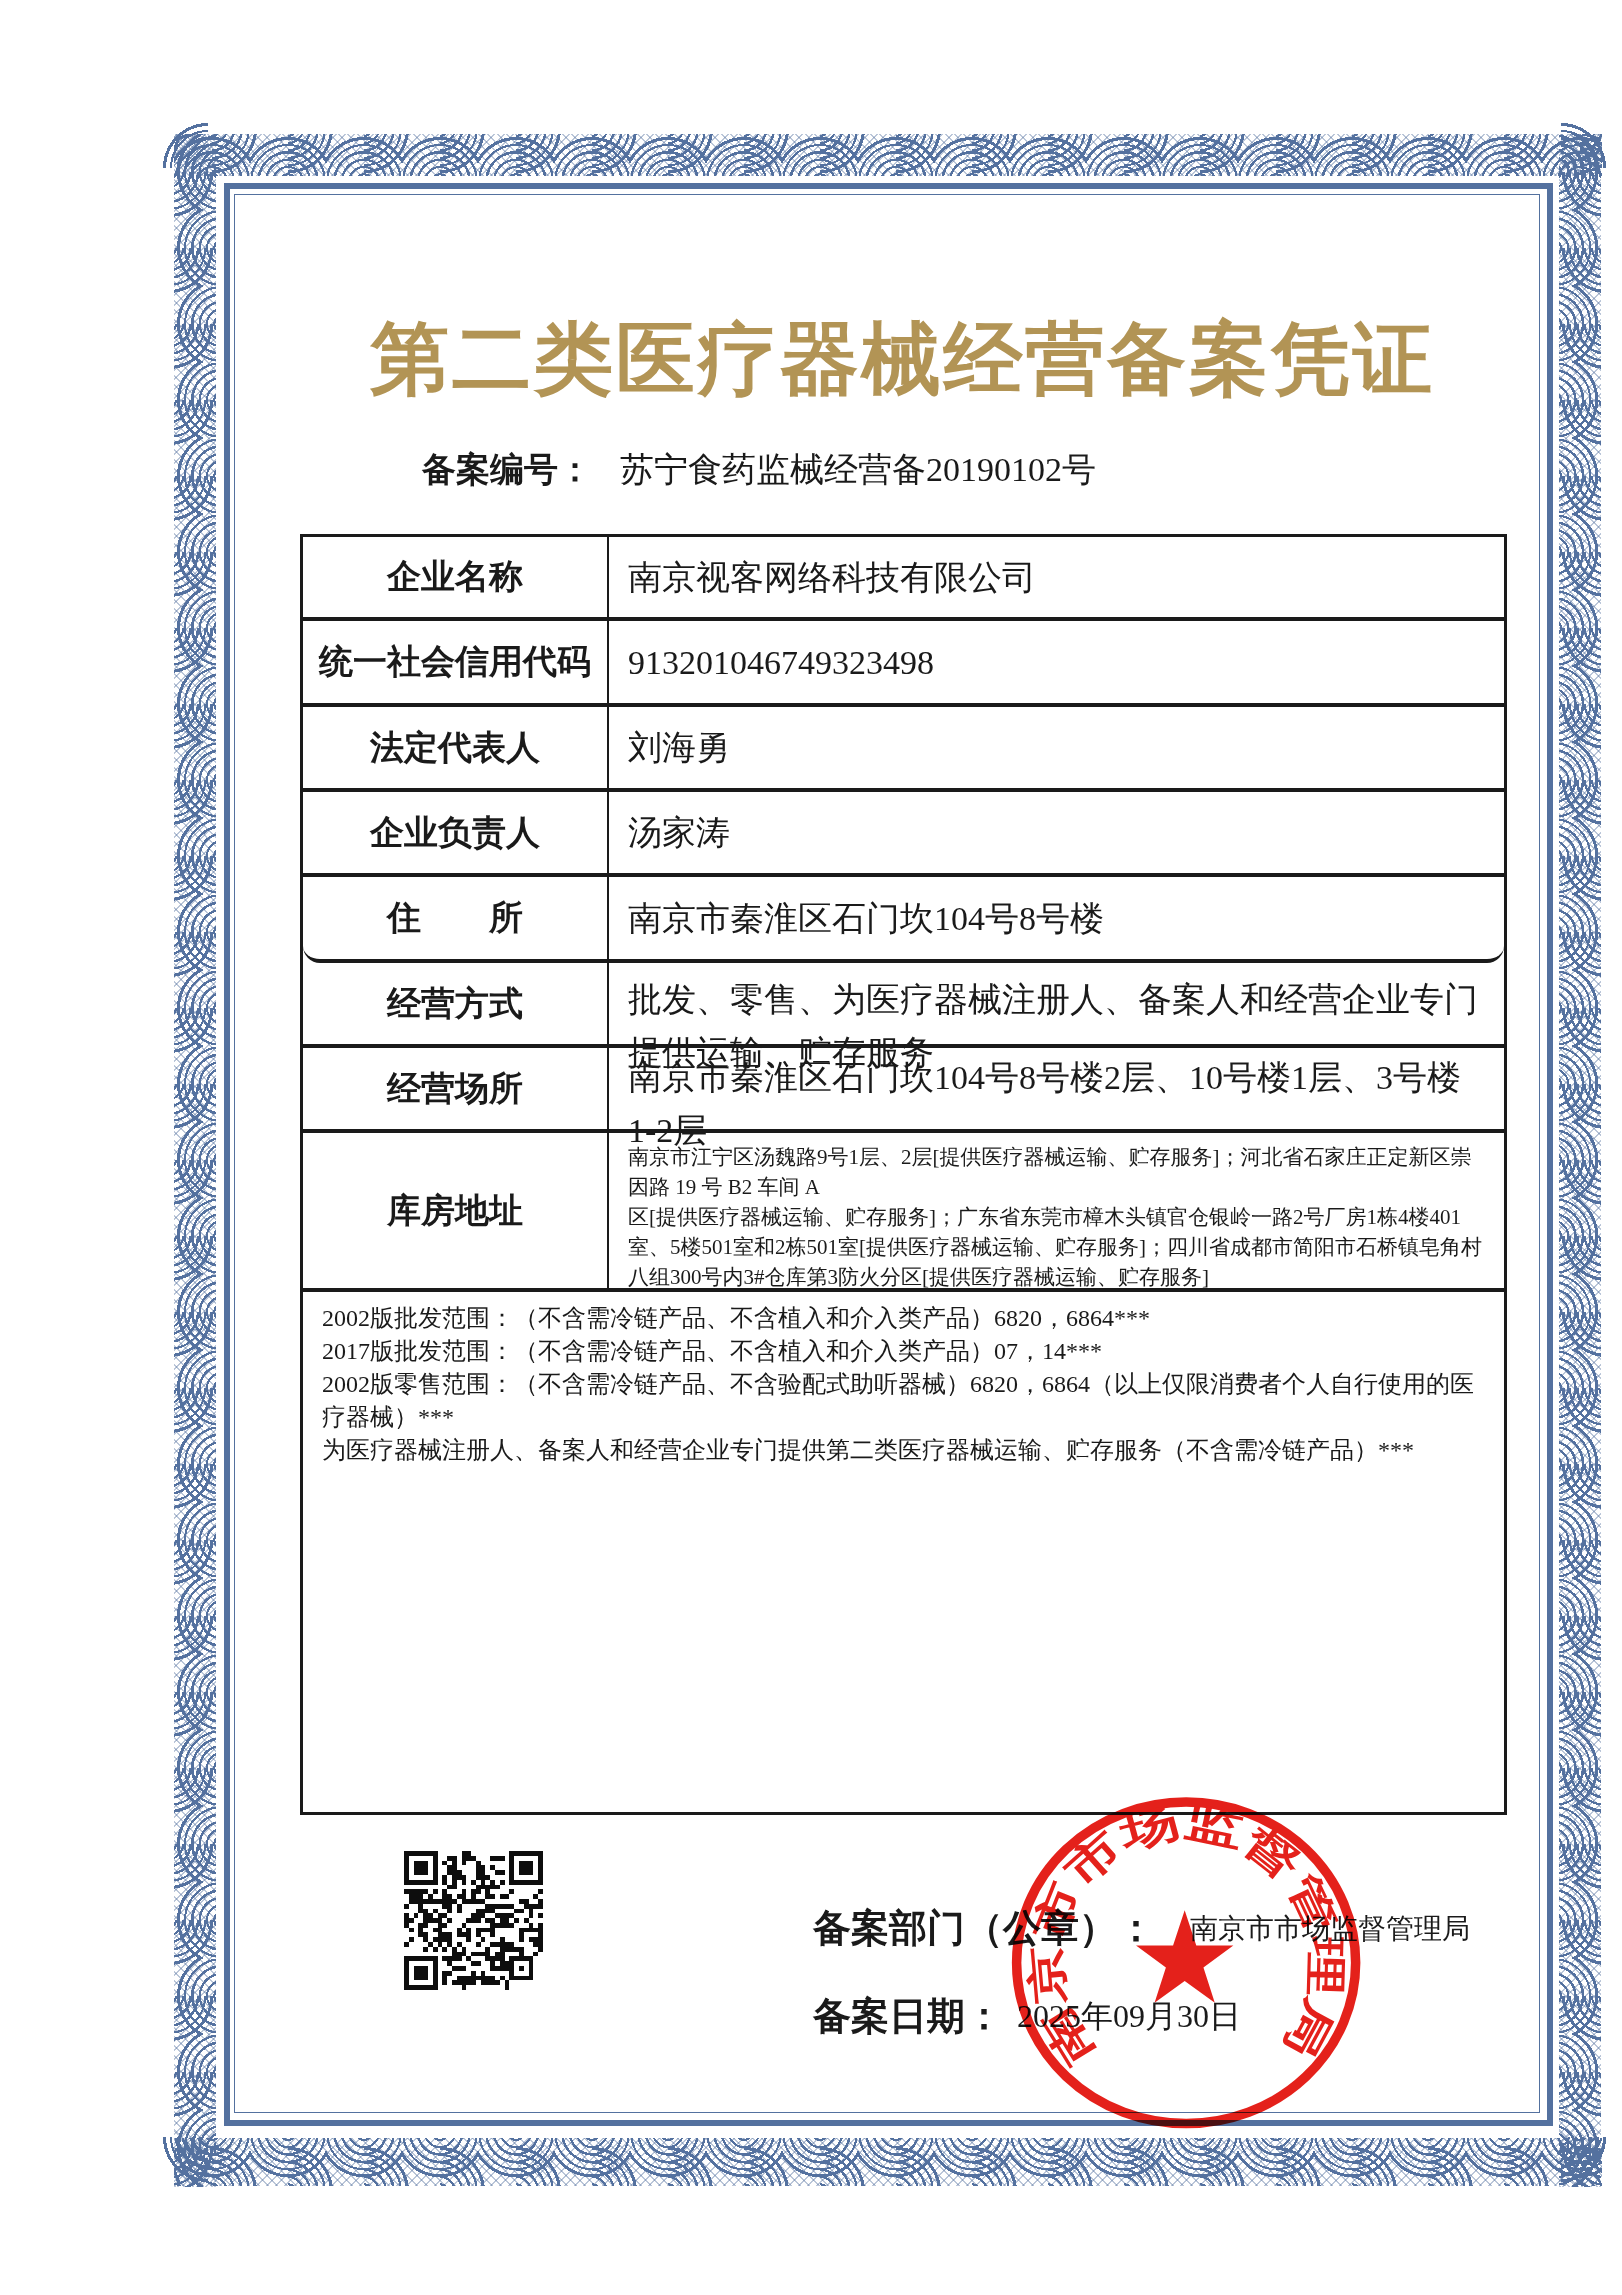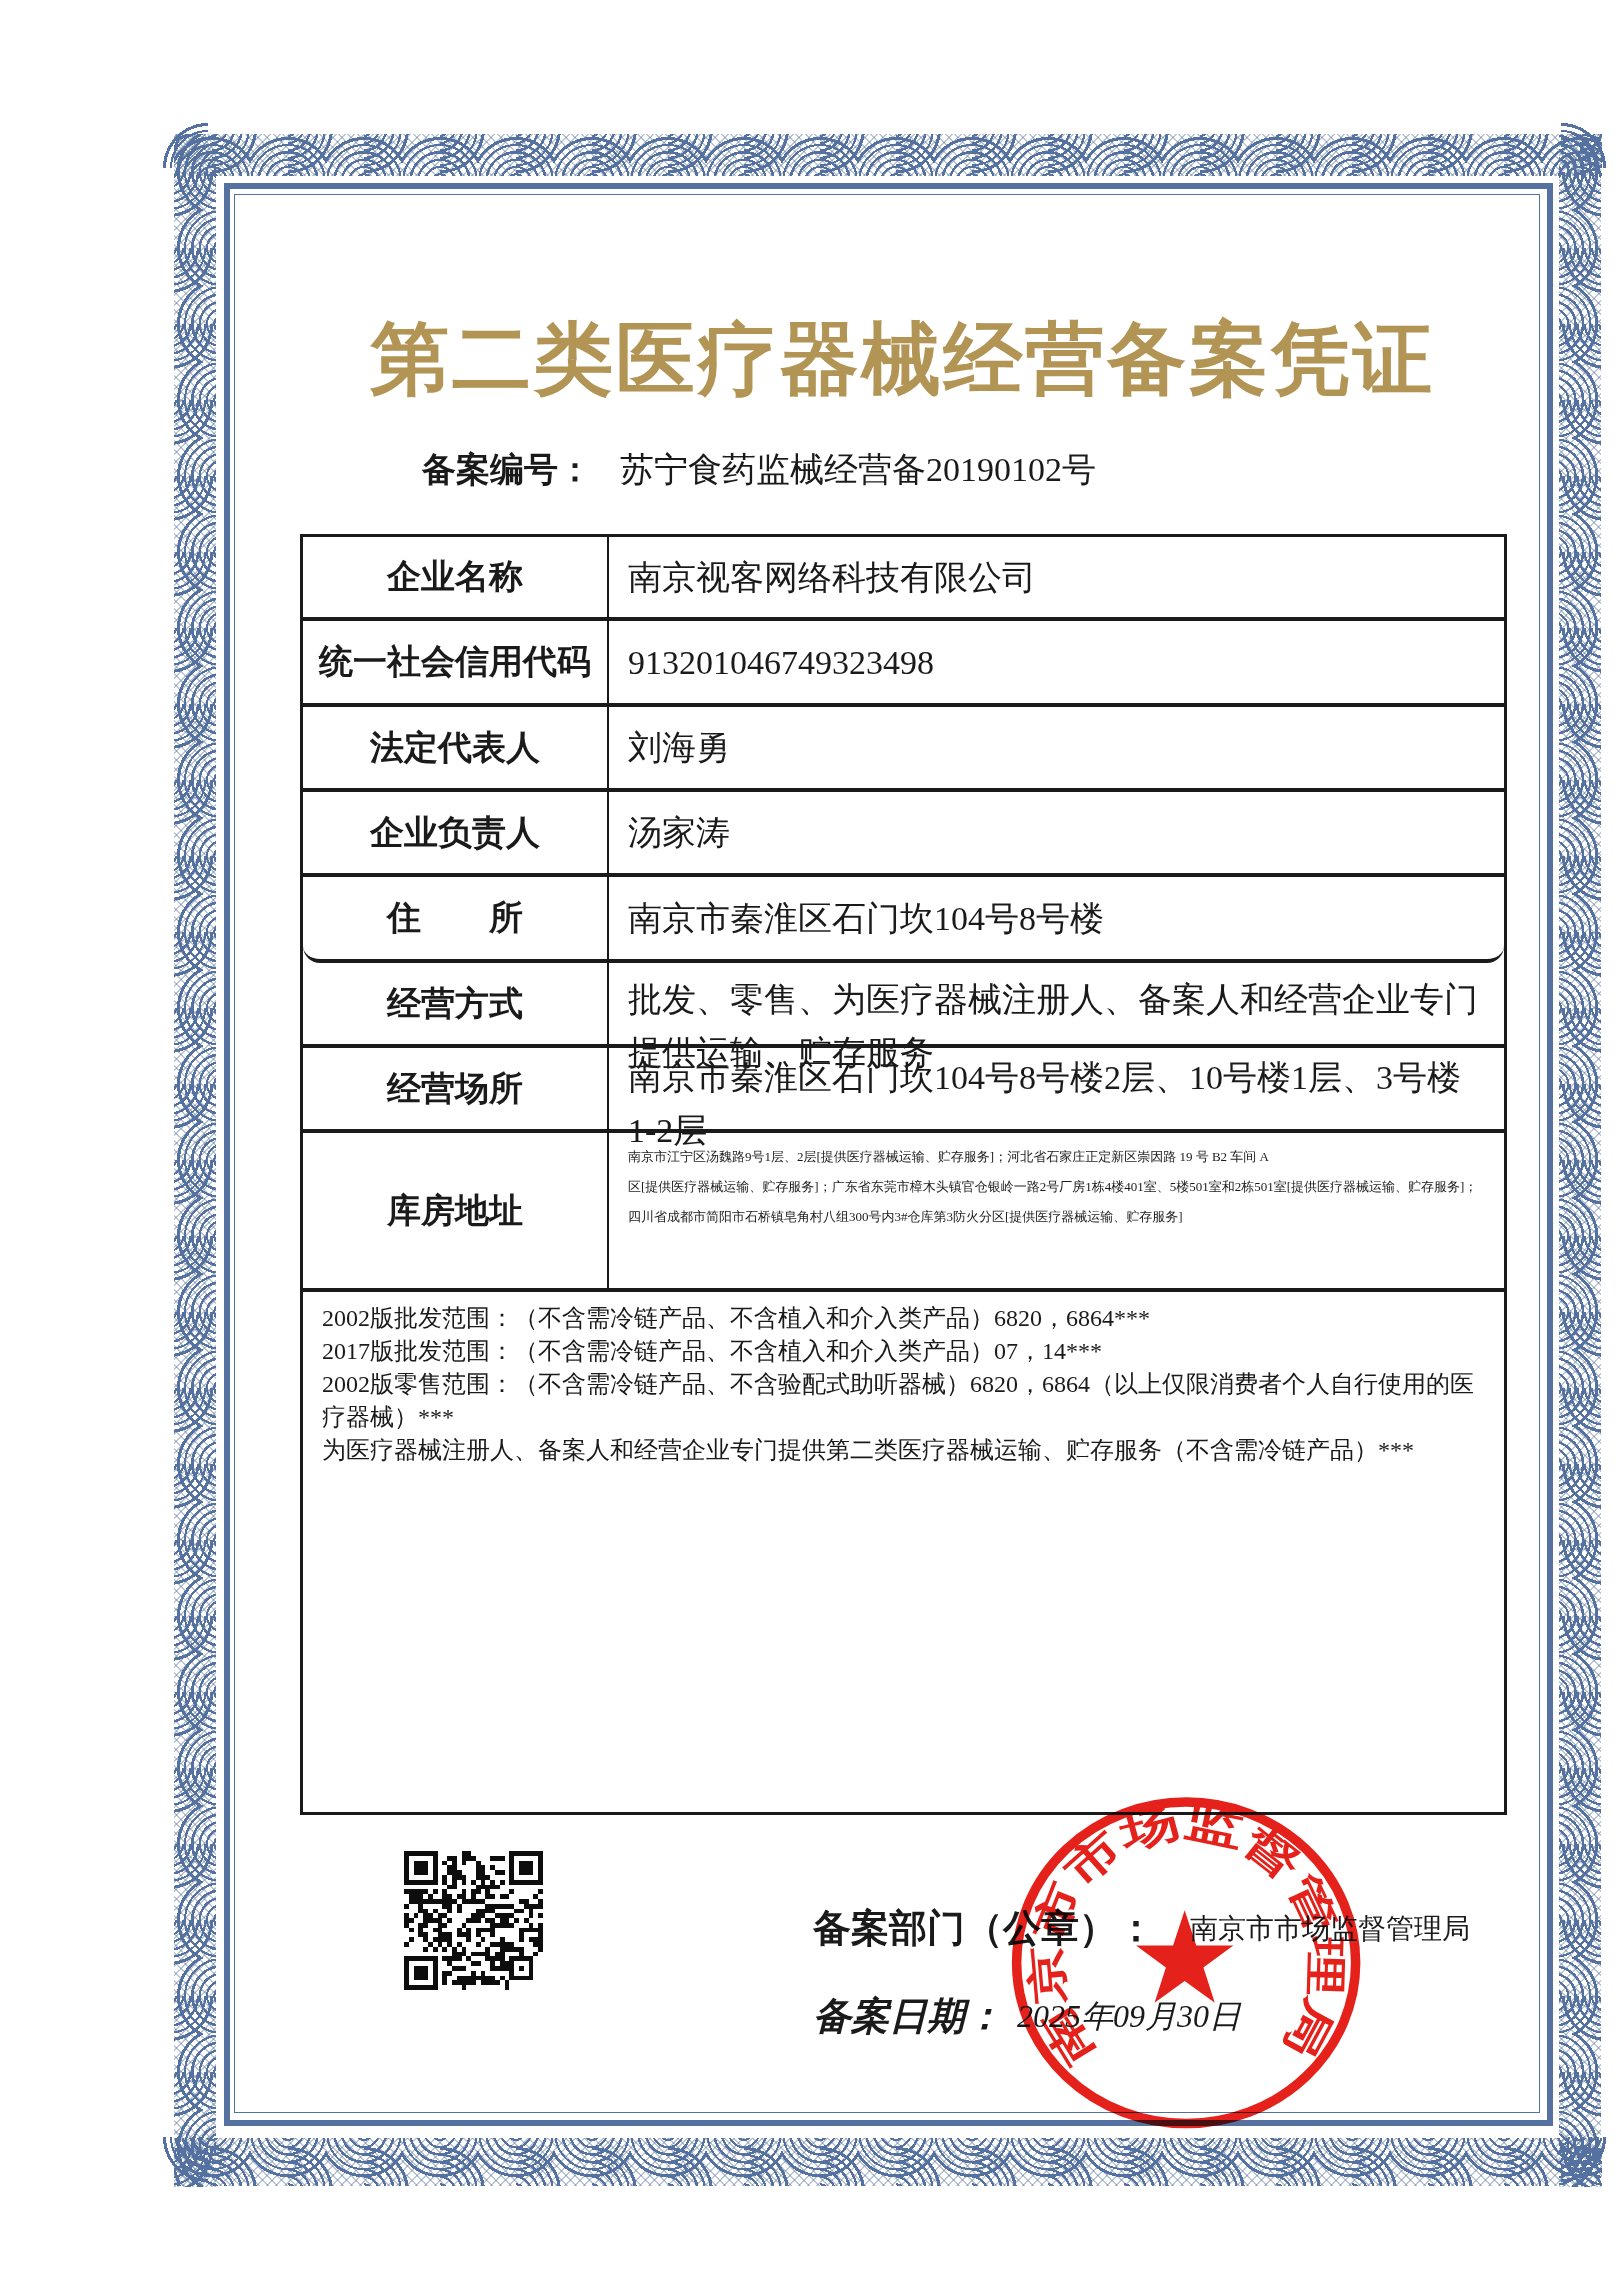--- a/index.html
+++ b/index.html
@@ -89,29 +89,29 @@
     font-size:34px;font-weight:700;text-align:center;line-height:1.15;
   }
   .cell-label.label-top{align-items:flex-start;padding-top:124px;}
   .cell-value{
     flex:1 1 auto;box-sizing:border-box;padding-left:19px;padding-right:16px;
     display:flex;flex-direction:column;justify-content:center;
     font-size:34px;line-height:53px;overflow:visible;
   }
   .cell-value.pad14{padding-top:10.2px;justify-content:flex-start;}
   .cell-value.pad4{padding-top:2.9px;justify-content:flex-start;}
-  .cell-value.small{font-size:13px;line-height:30px;padding-top:8.8px;justify-content:flex-start;white-space:pre-wrap;}
+  .cell-value.small{font-size:21px;line-height:30px;padding-top:8.8px;justify-content:flex-start;white-space:pre-wrap;}
   .cell-value.scope{font-size:24px;line-height:33px;padding-top:10.2px;justify-content:flex-start;}
   .cell-value.scope p{margin:0;}
   
   .qr{position:absolute;left:404px;top:1851px;width:139px;height:139px;}
   .dept-line{position:absolute;left:813px;top:1903px;display:flex;align-items:center;gap:35px;white-space:nowrap;}
   .dept-line .lab,.date-line .lab{font-size:38px;font-weight:700;}
   .dept-line .val{font-size:28px;}
-  .date-line{position:absolute;left:813px;top:1991px;display:flex;align-items:center;gap:14px;white-space:nowrap;font-style:italic;}
+  .date-line{position:absolute;left:813px;top:1991px;display:flex;align-items:center;gap:14px;white-space:nowrap;}
   .date-line .val{font-size:32px;}
   .seal{position:absolute;left:1002px;top:1791px;width:369px;height:351px;mix-blend-mode:multiply;opacity:.95;}
   .seal text{font-family:"Liberation Serif","DejaVu Serif",serif;font-weight:700;}
 </style>
 </head>
 <body>
 
 <div class="page">
 
   <div class="lace lace-top"></div>

